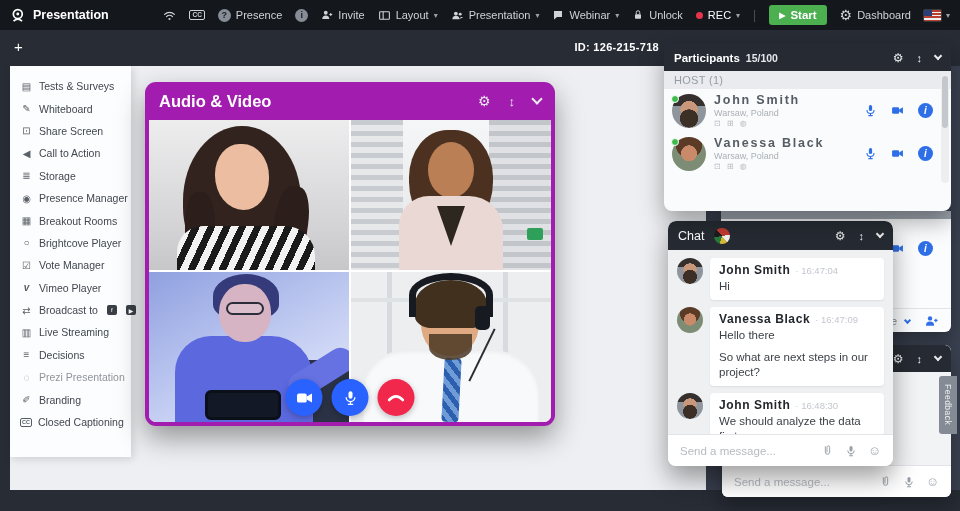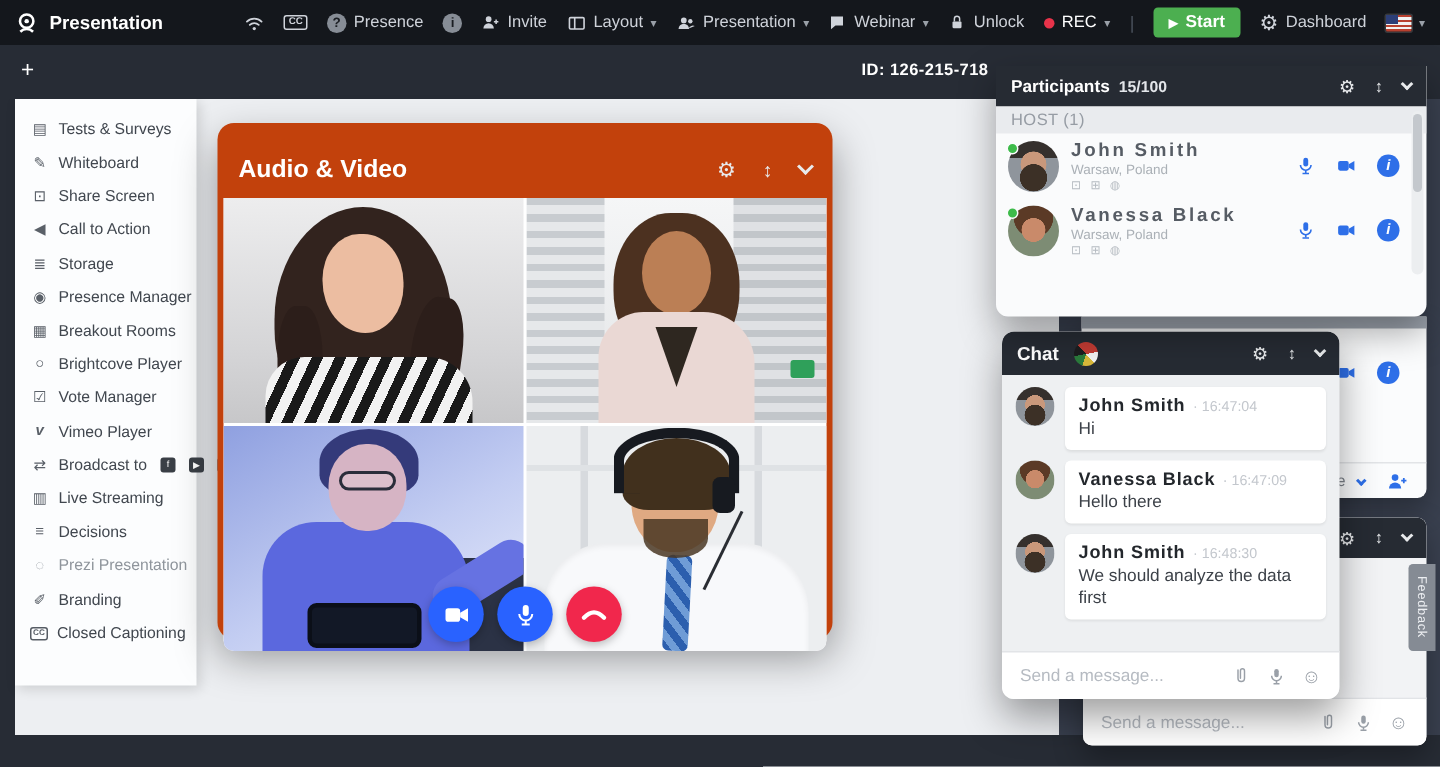--- a/index.html
+++ b/index.html
@@ -35,21 +35,21 @@
   .sidebar{position:absolute;left:10px;top:66px;width:121px;height:391px;background:#fcfdfe;box-shadow:2px 2px 8px rgba(0,0,0,.14);z-index:2;padding-top:9px}
   .side-item{display:flex;align-items:center;gap:6px;height:22.4px;padding:0 4px 0 10px;font-size:10.5px;color:#41474f;cursor:pointer;white-space:nowrap}
   .side-item .icon{width:13px;text-align:center;font-size:10px;color:#5a6068;flex:none}
   .icon.yt{background:#3d4249;color:#fff;width:13px;height:9px;border-radius:2.5px;font-size:5.5px;display:inline-flex;align-items:center;justify-content:center}
   .icon.vimeo{font-weight:bold;font-style:italic;font-size:10px}
   .icon.ccmini{border:1px solid #565c64;border-radius:2px;font-size:5.5px;font-weight:bold;height:9px;line-height:7px;padding:0 1px;width:auto}
   .icon.dim,.label.dim{color:#8f959c}
   .brand-sq{width:10px;height:10px;background:#3a3f46;color:#fff;font-size:6px;border-radius:2px;display:inline-flex;align-items:center;justify-content:center;margin-left:3px;flex:none}
 
   
-  .av-window{position:absolute;left:145px;top:82px;width:410px;height:344px;background:#c2410c;border-radius:11px;box-shadow:0 12px 28px rgba(0,0,0,.38);padding:12px 4px 4px;z-index:4}
+  .av-window{position:absolute;left:145px;top:82px;width:410px;height:344px;background:#a21caf;border-radius:11px;box-shadow:0 12px 28px rgba(0,0,0,.38);padding:0 4px 4px;z-index:4}
   .av-header{height:38px;display:flex;align-items:center;color:#fff;padding:0 10px}
   .av-title{font-size:16.5px;font-weight:bold}
   .win-icons{margin-left:auto;display:flex;align-items:center;gap:18px;color:#e8eaec}
   .gear{font-size:14px;cursor:pointer}
   .resize{font-size:13px;cursor:pointer}
   .chev{display:inline-block;width:8px;height:8px;border-right:2px solid currentColor;border-bottom:2px solid currentColor;transform:rotate(45deg);margin-top:-4px;cursor:pointer}
   .video-grid{position:relative;width:402px;height:302px;background:#fff;border-radius:0 0 7px 7px;overflow:hidden;display:grid;grid-template-columns:1fr 1fr;grid-template-rows:1fr 1fr;gap:2px}
   .cell{position:relative;overflow:hidden}
   .cell>div{position:absolute}
   .tl{background:linear-gradient(180deg,#ededee 0%,#d4d4d6 70%,#c7c7c9 100%)}
@@ -134,21 +134,21 @@
   .back-chat .panel-header{border-radius:6px 6px 0 0;justify-content:flex-end}
   .chat-input-row{position:absolute;left:0;right:0;bottom:0;height:32px;background:#fff;border-top:1px solid #e2e4e7;display:flex;align-items:center;padding:0 12px;gap:11px}
   .chat-input{flex:1;border:none;outline:none;background:transparent;font-size:11.5px;color:#3c4148;font-family:"Liberation Sans",sans-serif;min-width:0}
   .chat-input::placeholder{color:#b6bbc2}
   .in-icon{color:#9aa0a8;cursor:pointer;flex:none;display:flex;align-items:center}
   .smiley{font-size:13px;line-height:1}
 
   
   .chat{position:absolute;left:668px;top:221px;width:225px;height:245px;background:#eef0f2;border-radius:8px;box-shadow:0 12px 26px rgba(0,0,0,.38);z-index:7;overflow:hidden}
   .chat .panel-header{border-radius:8px 8px 0 0;height:29px}
-  .chat-title{font-size:12.5px;font-weight:bold}
+  .chat-title{font-size:12.5px;font-weight:normal}
   .lang-circle{width:16px;height:16px;border-radius:50%;margin-left:4px;background:conic-gradient(#c23b33 0 22%,#f3f3f3 22% 38%,#d9b93a 38% 55%,#2a7a3b 55% 72%,#1d1d1f 72% 88%,#c23b33 88% 100%);cursor:pointer}
   .msgs{padding:8px 9px 0 9px}
   .msg{display:flex;gap:7px;margin-bottom:7px}
   .bubble{flex:1;background:#fff;border-radius:4px;padding:5px 9px 6px;box-shadow:0 1px 2px rgba(0,0,0,.08);min-width:0}
   .m-head{display:flex;align-items:baseline;gap:5px;white-space:nowrap}
   .m-name{font-size:12px;font-weight:bold;color:#23272c;letter-spacing:.6px}
   .m-time{font-size:9.5px;color:#c3c7cd}
   .m-text{font-size:11.5px;color:#3c4148;margin-top:2px;line-height:1.3}
   .m-text2{font-size:11.5px;color:#3c4148;margin-top:7px;line-height:1.3}
 
@@ -527,20 +527,21 @@
       </div>
     </div>
     <div class="msg">
       <span class="avatar av26 avatar-vanessa"></span>
       <div class="bubble">
         <div class="m-head">
           <span class="m-name">Vanessa Black</span>
           <span class="m-time"><span>·</span> <span>16:47:09</span></span>
         </div>
         <div class="m-text">Hello there</div>
+        <div class="m-text2">So what are next steps in our project?</div>
       </div>
     </div>
     <div class="msg">
       <span class="avatar av26 avatar-john"></span>
       <div class="bubble">
         <div class="m-head">
           <span class="m-name">John Smith</span>
           <span class="m-time"><span>·</span> <span>16:48:30</span></span>
         </div>
         <div class="m-text">We should analyze the data first</div>

